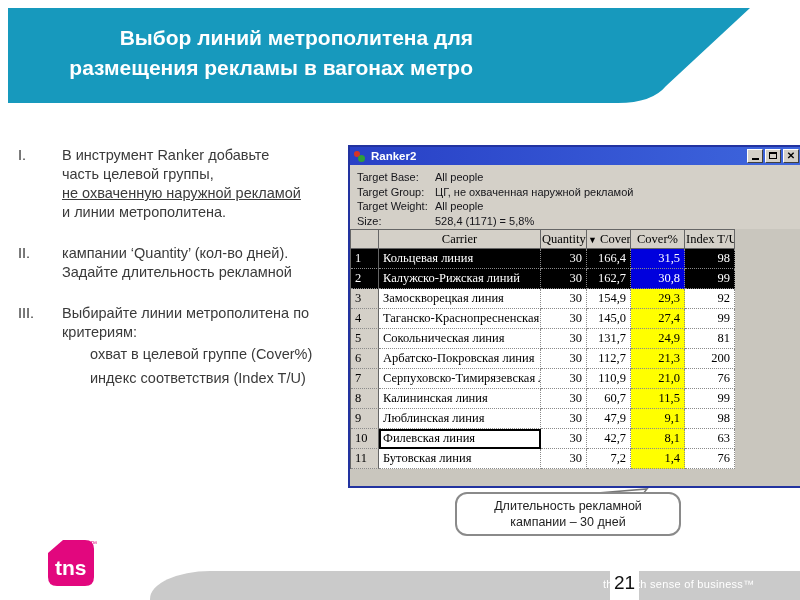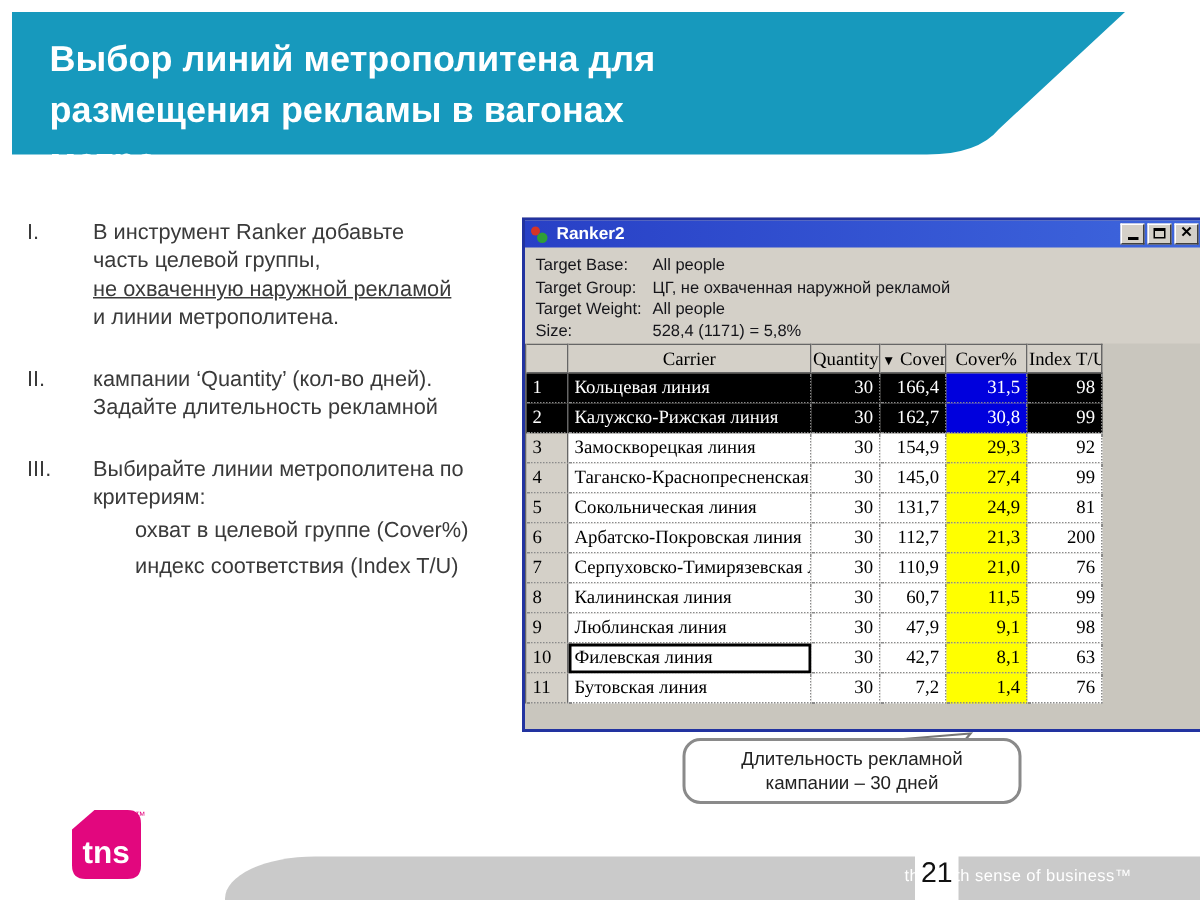--- a/index.html
+++ b/index.html
@@ -2,21 +2,21 @@
 <html style="--teal: #1799bd; --yellow: #ffff00; --selblue: #0000dd; --pink: #e2077e;"><head>
 <meta charset="utf-8">
 <style>
   html,body{margin:0;padding:0;}
   .slide{position:relative;width:800px;height:600px;background:#fff;overflow:hidden;
          font-family:"Liberation Sans",sans-serif;}
 
   
   .header-svg{position:absolute;left:0;top:0;}
   .page-title{position:absolute;left:33px;top:23px;width:440px;color:#fff;
-              font-size:24px;font-weight:bold;line-height:1.42;}
+              font-size:21px;font-weight:bold;line-height:1.42;text-align:right;}
 
   
   .instructions{position:absolute;left:18px;top:146px;width:322px;color:#3a3a3a;
                 font-size:14.5px;line-height:19px;}
   .instr{display:flex;margin-bottom:22px;}
   .instr:nth-child(3){margin-bottom:29px;}
   .numeral{width:44px;flex:none;}
   .ilines{flex:1;}
   .iline{white-space:nowrap;}
   .iline.ul{text-decoration:underline;}
@@ -156,21 +156,21 @@
           <div class="cell hcell"><span class="sort-ic">▼</span> Cover</div>
           <div class="cell hcell">Cover%</div>
           <div class="cell hcell">Index T/U</div>
           <div class="cell numcell hl">1</div>
           <div class="cell hl">Кольцевая линия</div>
           <div class="cell tright hl">30</div>
           <div class="cell tright hl">166,4</div>
           <div class="cell tright covpct hl">31,5</div>
           <div class="cell tright hl">98</div>
           <div class="cell numcell hl">2</div>
-          <div class="cell hl">Калужско-Рижская линия</div>
+          <div class="cell hl">Калужско-Рижская линий</div>
           <div class="cell tright hl">30</div>
           <div class="cell tright hl">162,7</div>
           <div class="cell tright covpct hl">30,8</div>
           <div class="cell tright hl">99</div>
           <div class="cell numcell">3</div>
           <div class="cell">Замоскворецкая линия</div>
           <div class="cell tright">30</div>
           <div class="cell tright">154,9</div>
           <div class="cell tright covpct">29,3</div>
           <div class="cell tright">92</div>

